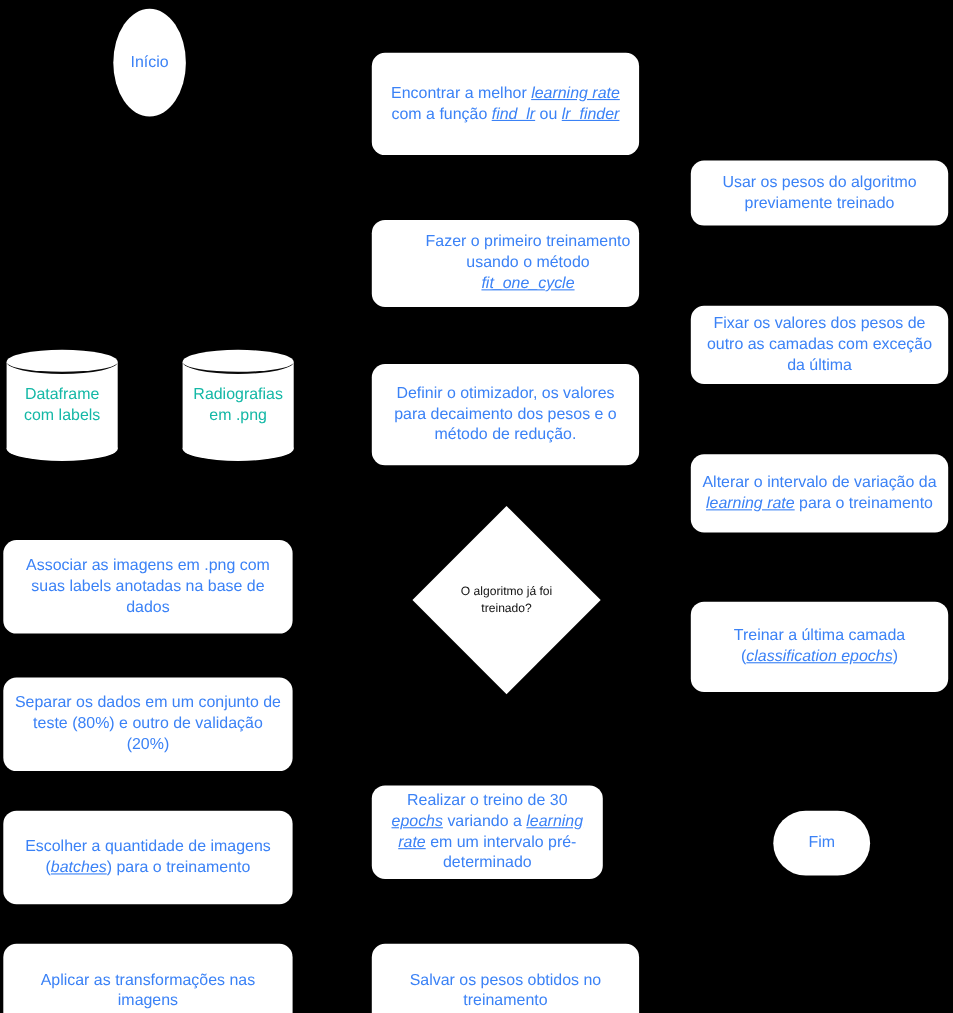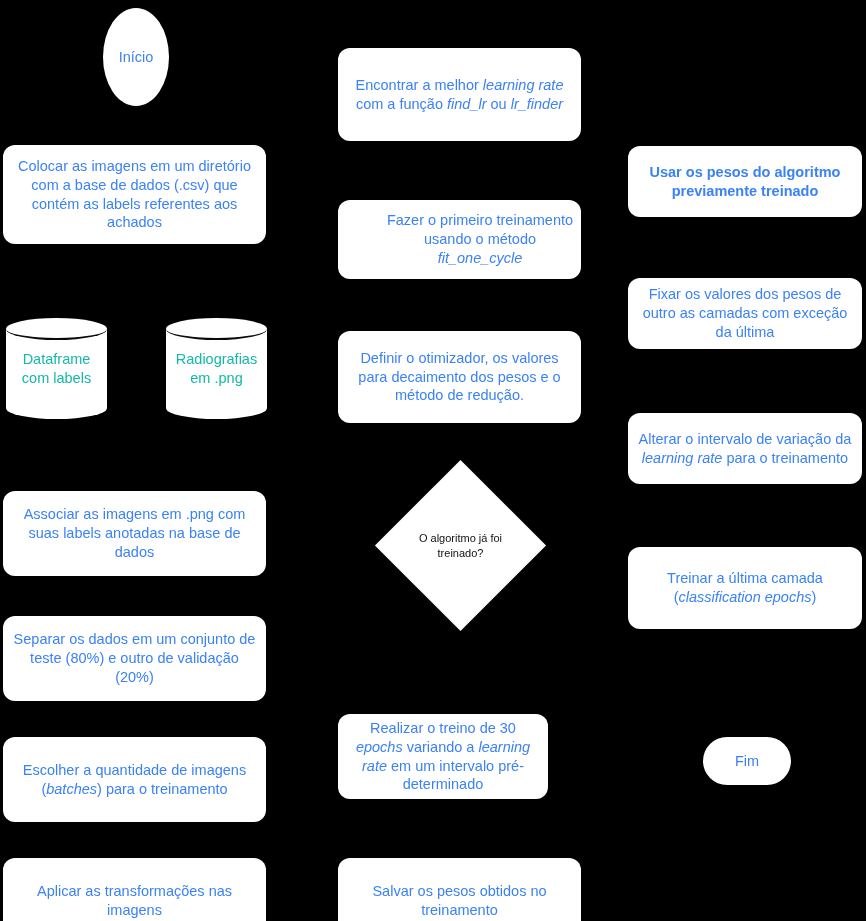--- a/index.html
+++ b/index.html
@@ -102,34 +102,31 @@
     align-items: center;
     justify-content: center;
     text-align: center;
     color: #14b8a6;
     font-size: 14.5px;
     line-height: 1.30;
     z-index: 3;
     padding: 0 6px;
     box-sizing: border-box;
   }
-  em { font-style: italic; }
+  em { font-style: italic; text-decoration: underline; }
 </style>
 </head>
 <body>
 
 <div id="canvas">
 
   <div class="node terminal-oval" style="left:103px; top:8px; width:66px; height:98px;">
     <span class="node-text">Início</span>
   </div>
 
-  <div class="node proc" style="left:3px; top:145px; width:263px; height:99px;">
-    <span class="node-text">Colocar as imagens em um diretório com a base de dados (.csv) que contém as labels referentes aos achados</span>
-  </div>
 
   <div class="cylinder" style="left:6px; top:318px; width:101px; height:101px;">
     <div class="cyl-bottom"></div>
     <div class="cyl-body"></div>
     <div class="cyl-top"></div>
     <div class="cyl-label">Dataframe com labels</div>
   </div>
 
   <div class="cylinder" style="left:166px; top:318px; width:101px; height:101px;">
     <div class="cyl-bottom"></div>
@@ -172,33 +169,33 @@
   </div>
 
   <div class="node proc" style="left:338px; top:714px; width:210px; height:85px;">
     <span class="node-text">Realizar o treino de 30<br><em>epochs</em> variando a <em>learning rate</em> em um intervalo pré-determinado</span>
   </div>
 
   <div class="node proc" style="left:338px; top:858px; width:243px; height:85px;">
     <span class="node-text">Salvar os pesos obtidos no treinamento</span>
   </div>
 
-  <div class="node proc" style="left:628px; top:146px; width:234px; height:71px;font-weight:bold;">
+  <div class="node proc" style="left:628px; top:146px; width:234px; height:59px;">
     <span class="node-text">Usar os pesos do algoritmo previamente treinado</span>
   </div>
 
   <div class="node proc" style="left:628px; top:278px; width:234px; height:71px;">
     <span class="node-text">Fixar os valores dos pesos de outro as camadas com exceção da última</span>
   </div>
 
   <div class="node proc" style="left:628px; top:413px; width:234px; height:71px;">
     <span class="node-text">Alterar o intervalo de variação da <em>learning rate</em> para o treinamento</span>
   </div>
 
   <div class="node proc" style="left:628px; top:547px; width:234px; height:82px;">
     <span class="node-text">Treinar a última camada<br>(<em>classification epochs</em>)</span>
   </div>
 
-  <div class="node terminal-stadium" style="left:703px; top:737px; width:88px; height:48px;">
+  <div class="node terminal-stadium" style="left:703px; top:737px; width:88px; height:59px;">
     <span class="node-text">Fim</span>
   </div>
 
 </div>
 
 </body></html>

